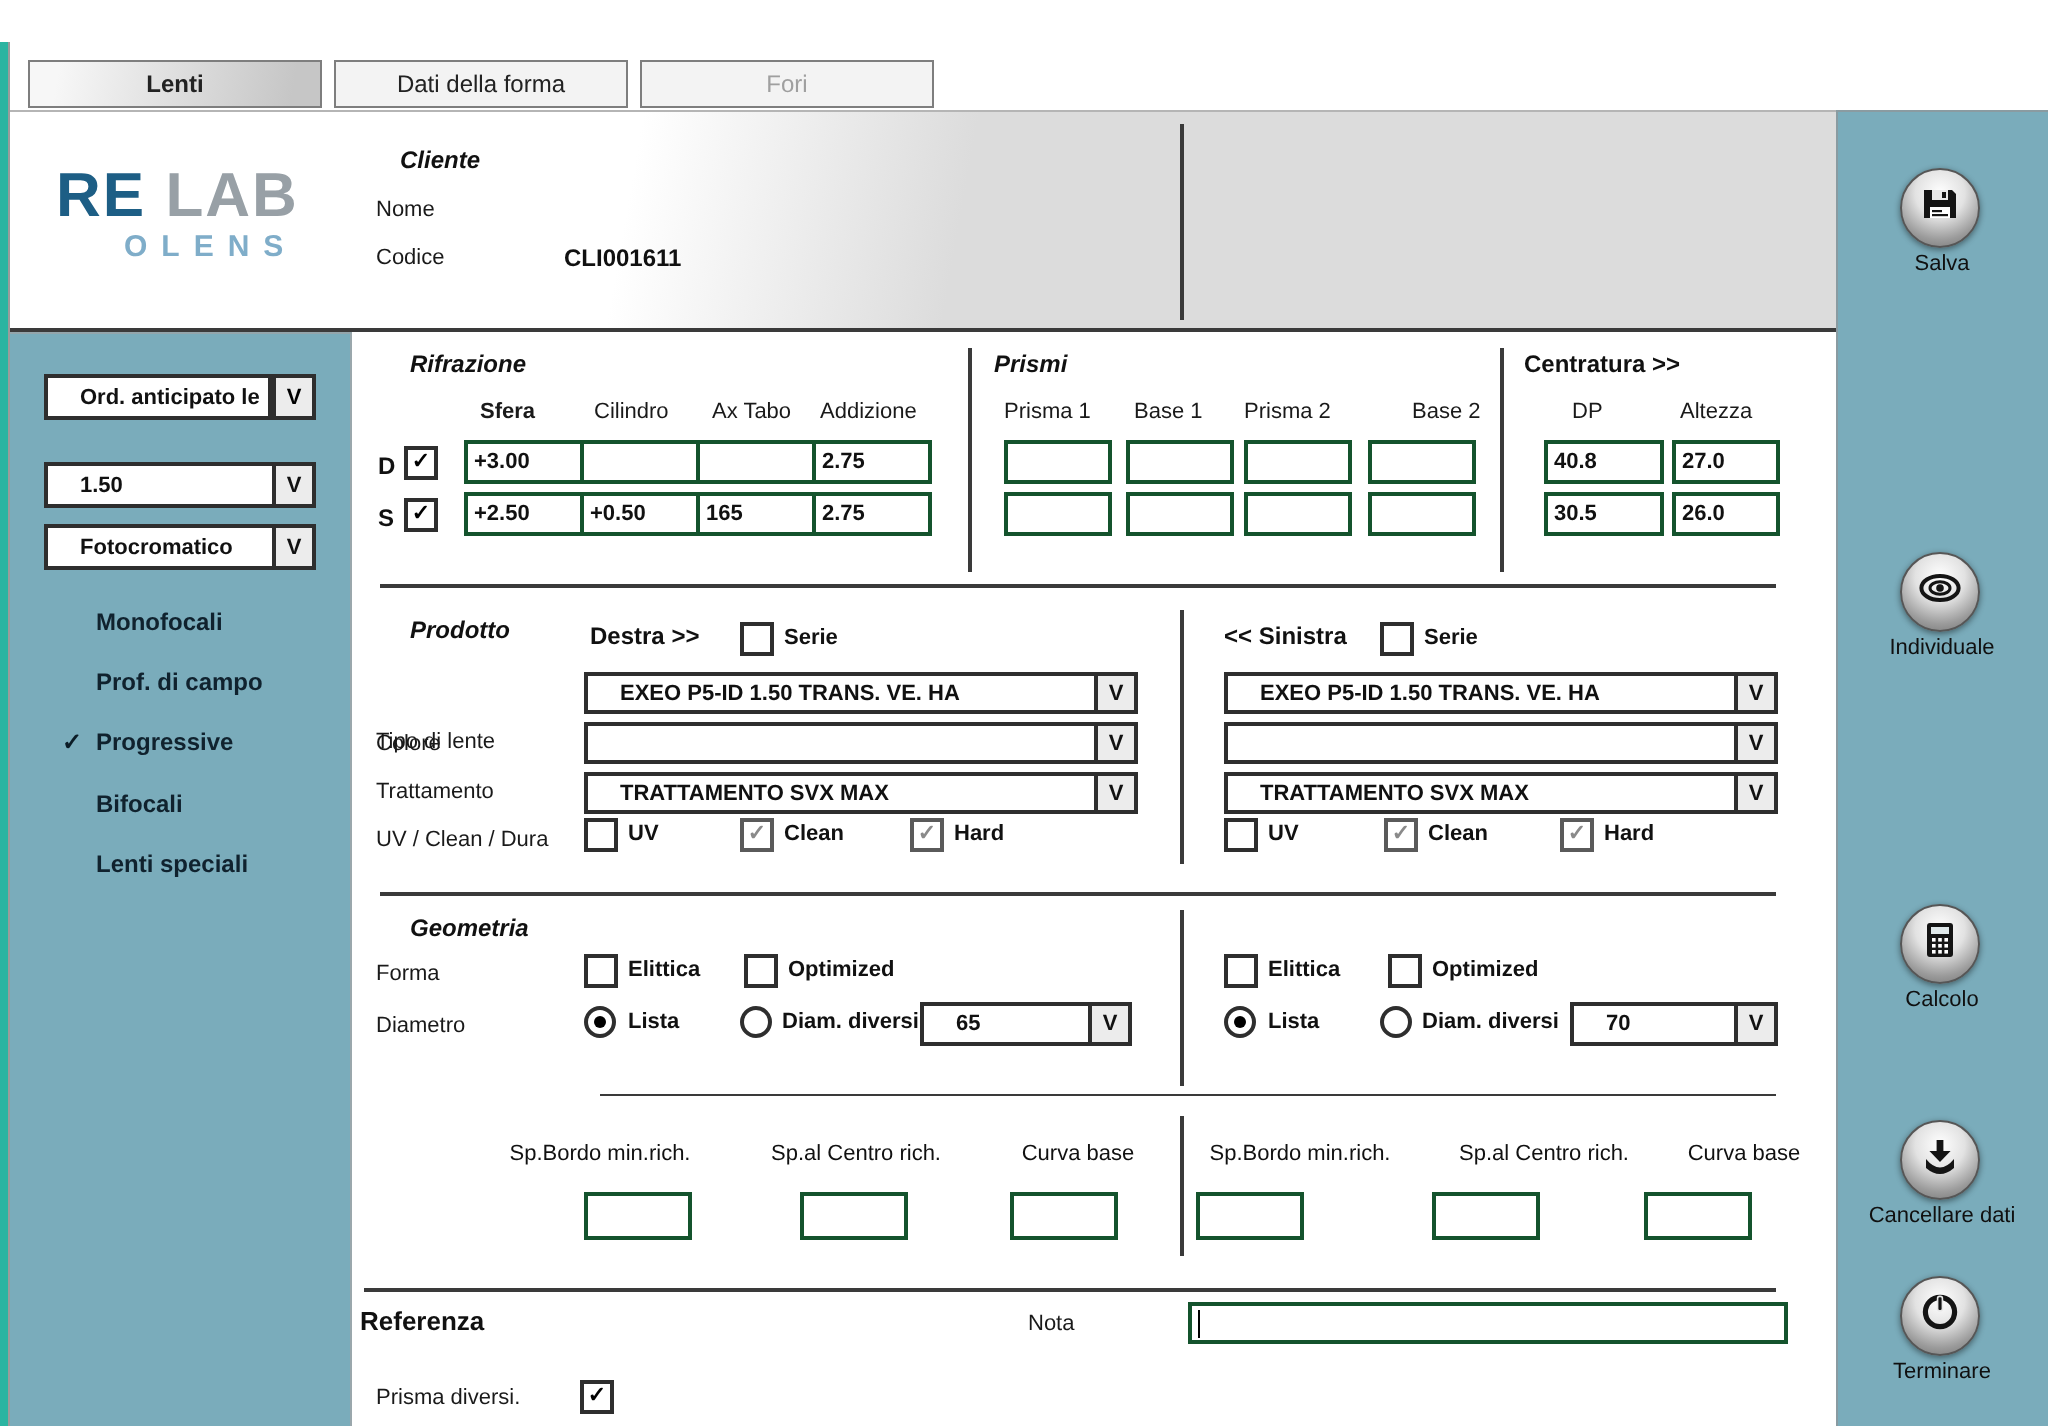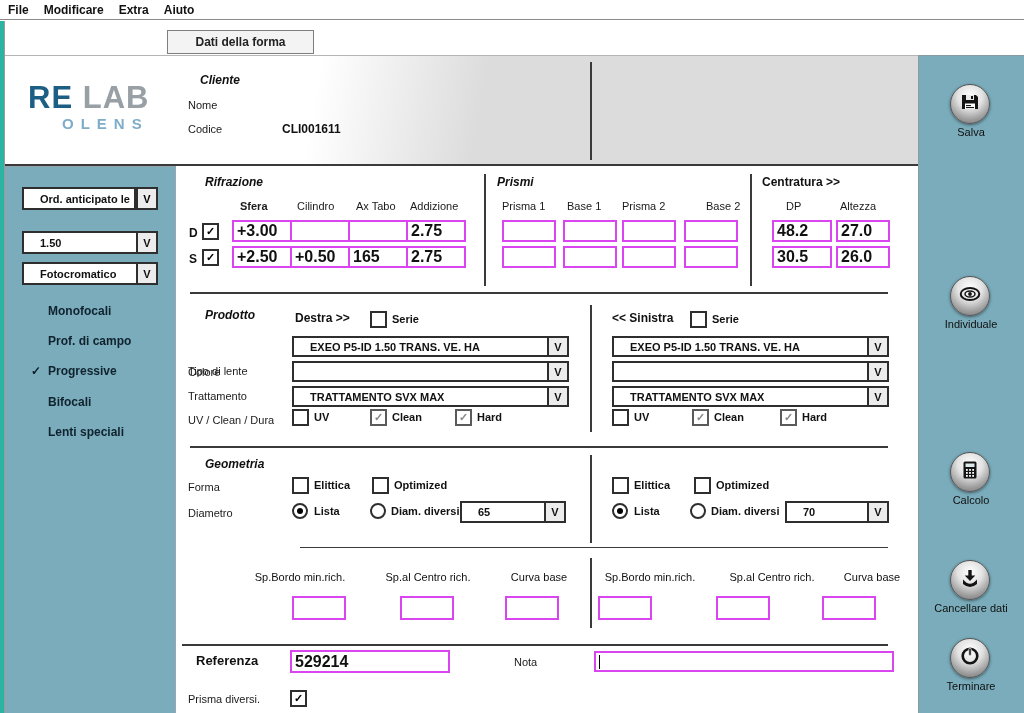--- a/index.html
+++ b/index.html
@@ -2,60 +2,60 @@
 <html><head>
 <meta charset="utf-8">
 <style>
   html,body{margin:0;padding:0;}
   body{font-family:"Liberation Sans",sans-serif;}
   #win{position:relative;width:1024px;height:713px;background:#ffffff;overflow:hidden;font-family:"Liberation Sans",sans-serif;}
   .a{position:absolute;}
   .lbl{position:absolute;font-size:11px;color:#1a1a1a;white-space:nowrap;}
   .blbl{position:absolute;font-size:11px;font-weight:bold;color:#111;white-space:nowrap;}
   .sect{position:absolute;font-size:12px;font-weight:bold;font-style:italic;color:#111;white-space:nowrap;}
-  .fld{position:absolute;background:#fff;border:2px solid #d946ef;font-size:16px;font-weight:bold;color:#111;
+  .fld{position:absolute;background:#fff;border:2px solid #14532d;font-size:11px;font-weight:bold;color:#111;
        display:flex;align-items:center;padding:0 3px;white-space:nowrap;overflow:hidden;}
   .cb{position:absolute;width:13px;height:13px;background:#fff;border:2px solid #2e2e2e;
       display:flex;align-items:center;justify-content:center;font-size:11px;font-weight:bold;color:#000;line-height:1;}
   .cb.gray{color:#8a8a8a;border-color:#5a5a5a;}
   .radio{position:absolute;width:12px;height:12px;background:#fff;border:2px solid #2e2e2e;border-radius:50%;}
   .radio.on::after{content:"";display:block;width:6px;height:6px;background:#000;border-radius:50%;margin:3px;}
   .combo{position:absolute;background:#fff;border:2px solid #2e2e2e;display:flex;align-items:stretch;}
   .combo .val{flex:1;font-size:11px;font-weight:bold;color:#111;display:flex;align-items:center;padding:0 16px;white-space:nowrap;overflow:hidden;}
   .combo .btn{width:18px;border-left:2px solid #2e2e2e;background:#ececec;display:flex;align-items:center;justify-content:center;
               font-size:11px;font-weight:bold;color:#111;}
   .hline{position:absolute;background:#3a3a3a;height:2px;}
   .vline{position:absolute;background:#3a3a3a;width:2px;}
   .menu-item{font-size:12px;font-weight:bold;color:#111;cursor:default;}
   .tab{height:24px;border:1px solid #7e7e7e;display:flex;align-items:center;justify-content:center;
-       font-size:12px;color:#222;background:#f3f3f3;box-sizing:border-box;font-weight:bold;}
+       font-size:12px;color:#222;background:#f3f3f3;box-sizing:border-box;}
   .action-btn{position:absolute;width:38px;height:38px;border-radius:50%;border:1px solid #565656;
       background:radial-gradient(circle at 50% 30%,#ffffff 0%,#e2e2e2 38%,#9b9b9b 72%,#6d6d6d 100%);
       box-shadow:0 1px 3px rgba(0,0,0,.45);display:flex;align-items:center;justify-content:center;}
   .action-lbl{position:absolute;width:106px;text-align:center;font-size:11px;color:#101010;}
   .caret{width:1px;height:14px;background:#000;}
 </style>
 </head>
 <body>
 
 <div id="win">
 
-  <div class="a" style="left:0;top:0;width:1024px;height:20px;background:#fff;border-bottom:1px solid #8a8a8a;display:flex;align-items:center;gap:15px;padding-left:8px;box-sizing:border-box;">
-    <span class="menu-item">File</span>
-    <span class="menu-item">Modificare</span>
-    <span class="menu-item">Extra</span>
-    <span class="menu-item">Aiuto</span>
-  </div>
 
   <div class="a" style="left:0;top:21px;width:4px;height:692px;background:#2bb4a1;border-right:1px solid #9b9b9b;"></div>
   <div class="a" style="left:1021px;top:55px;width:3px;height:658px;background:#bccfd6;"></div>
 
   <div class="a" style="left:5px;top:21px;width:1019px;height:34px;background:#fff;"></div>
+  <div class="tab a" style="left:14px;top:30px;width:147px;background:linear-gradient(100deg,#f7f7f7 10%,#c6c6c6 90%);font-weight:bold;">
+       <span>Lenti</span>
+    </div>
   <div class="tab a" style="left:167px;top:30px;width:147px;">
        <span>Dati della forma</span>
+    </div>
+  <div class="tab a" style="left:320px;top:30px;width:147px;color:#9f9f9f;">
+       <span>Fori</span>
     </div>
 
   <div class="a" style="left:5px;top:55px;width:913px;height:108px;border-top:1px solid #b5b5b5;border-bottom:2px solid #3a3a3a;
               background:linear-gradient(100deg,#ffffff 0%,#ffffff 34%,#dcdcdc 52%,#dcdcdc 100%);"></div>
   <div class="a" style="left:28px;top:80px;font-size:31px;font-weight:bold;letter-spacing:1px;white-space:nowrap;">
     <span style="color:#1d5e85;">RE</span><span> </span><span style="color:#98a0a6;">LAB</span>
   </div>
   <div class="a" style="left:62px;top:115px;font-size:15px;color:#7fadc9;letter-spacing:7px;font-weight:bold;">OLENS</div>
 
   <div class="sect" style="left:200px;top:73px;">Cliente</div>
@@ -136,21 +136,21 @@
   <div class="fld" style="left:622px;top:220px;width:44px;height:18px;"></div>
   <div class="fld" style="left:684px;top:220px;width:44px;height:18px;"></div>
   <div class="fld" style="left:502px;top:246px;width:44px;height:18px;"></div>
   <div class="fld" style="left:563px;top:246px;width:44px;height:18px;"></div>
   <div class="fld" style="left:622px;top:246px;width:44px;height:18px;"></div>
   <div class="fld" style="left:684px;top:246px;width:44px;height:18px;"></div>
 
   <div class="sect" style="left:762px;top:175px;font-style:normal;">Centratura &gt;&gt;</div>
   <div class="lbl" style="left:786px;top:200px;">DP</div>
   <div class="lbl" style="left:840px;top:200px;">Altezza</div>
-  <div class="fld" style="left:772px;top:220px;width:50px;height:18px;">48.2</div>
+  <div class="fld" style="left:772px;top:220px;width:50px;height:18px;">40.8</div>
   <div class="fld" style="left:836px;top:220px;width:44px;height:18px;">27.0</div>
   <div class="fld" style="left:772px;top:246px;width:50px;height:18px;">30.5</div>
   <div class="fld" style="left:836px;top:246px;width:44px;height:18px;">26.0</div>
 
   <div class="sect" style="left:205px;top:308px;">Prodotto</div>
   <div class="blbl" style="left:295px;top:311px;font-size:12px;">Destra &gt;&gt;</div>
   <div class="cb" style="left:370px;top:311px;"></div>
   <div class="blbl" style="left:392px;top:313px;">Serie</div>
 
   <div class="lbl" style="left:188px;top:341px;margin-top:24px;">Tipo di lente</div>
@@ -247,22 +247,21 @@
   <div class="blbl" style="left:772px;top:571px;transform:translateX(-50%);font-weight:normal;">Sp.al Centro rich.</div>
   <div class="blbl" style="left:872px;top:571px;transform:translateX(-50%);font-weight:normal;">Curva base</div>
 
   <div class="fld" style="left:292px;top:596px;width:44px;height:20px;"></div>
   <div class="fld" style="left:400px;top:596px;width:44px;height:20px;"></div>
   <div class="fld" style="left:505px;top:596px;width:44px;height:20px;"></div>
   <div class="fld" style="left:598px;top:596px;width:44px;height:20px;"></div>
   <div class="fld" style="left:716px;top:596px;width:44px;height:20px;"></div>
   <div class="fld" style="left:822px;top:596px;width:44px;height:20px;"></div>
 
-  <div class="blbl" style="left:196px;top:653px;font-size:13px;">Referenza</div>
-  <div class="fld" style="left:290px;top:650px;width:150px;height:19px;">529214</div>
+  <div class="blbl" style="left:180px;top:653px;font-size:13px;">Referenza</div>
   <div class="lbl" style="left:514px;top:656px;">Nota</div>
   <div class="fld" style="left:594px;top:651px;width:290px;height:17px;">
     <span class="caret"></span>
       <span></span>
   </div>
   <div class="lbl" style="left:188px;top:693px;">Prisma diversi.</div>
   <div class="cb" style="left:290px;top:690px;">
       <span>✓</span>
     </div>
 

